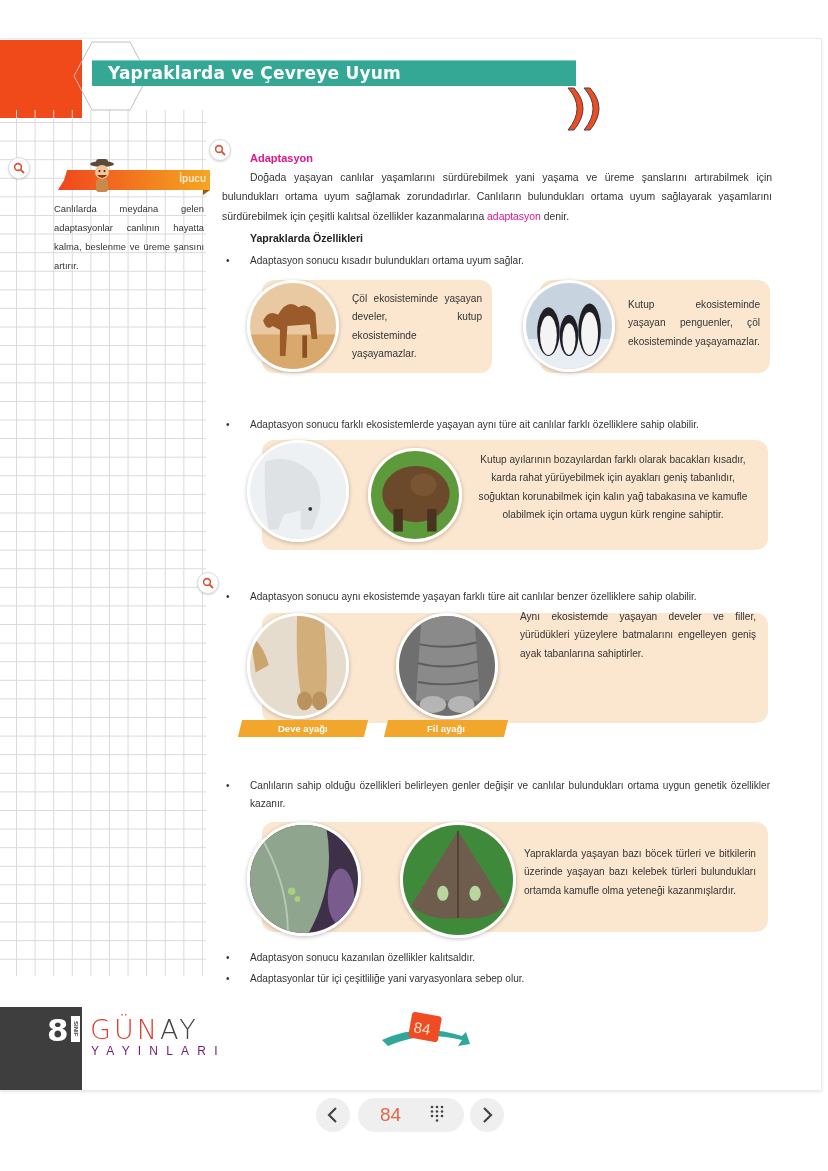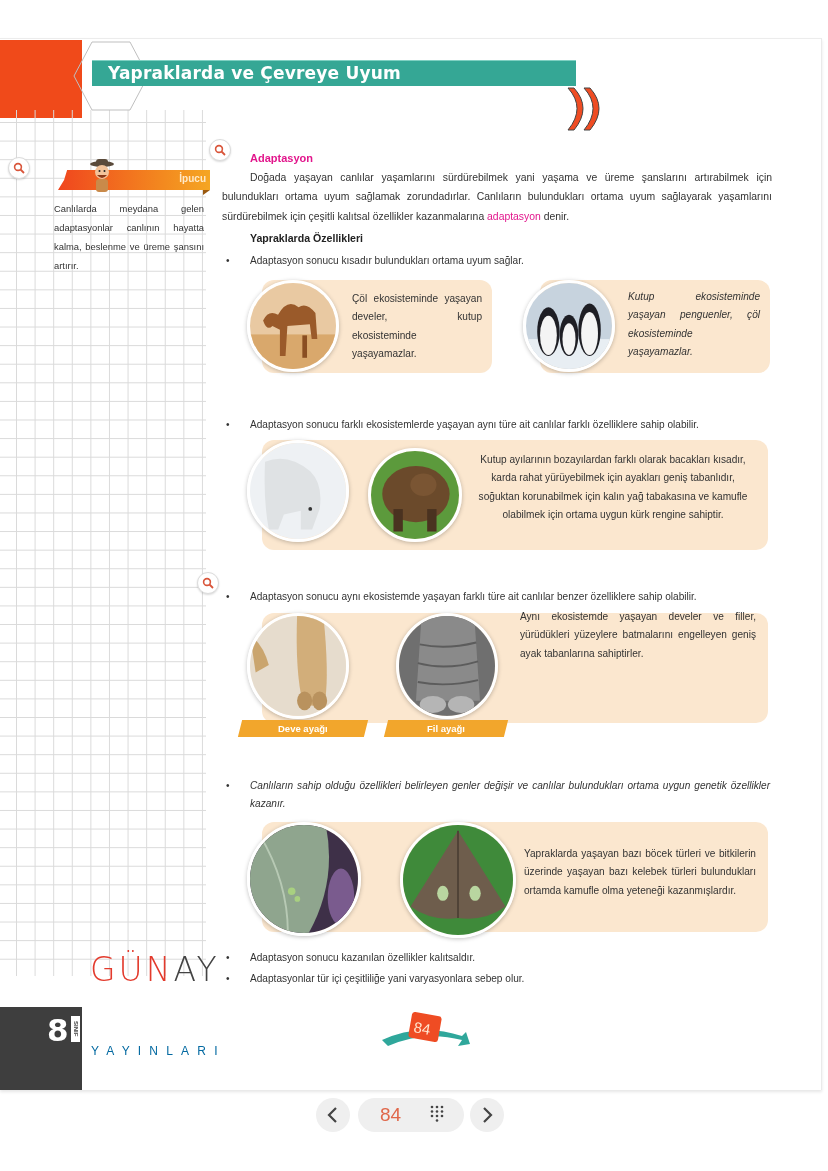--- a/index.html
+++ b/index.html
@@ -61,21 +61,21 @@
     position: absolute; left: 222px; top: 168px; width: 550px;
     font-size: 10.4px; line-height: 19.3px; text-align: justify; color: #333;
   }
   .para .indent { display: inline-block; width: 28px; }
   .hl { color: #e2168c; }
   .subhead { position: absolute; left: 250px; top: 232px; font-weight: bold; font-size: 10.6px; color: #222; }
 
   .bullet { position: absolute; left: 226px; font-size: 10.1px; line-height: 18px; color: #333; }
   .bullet .dot { position: absolute; left: 0; top: 0; }
   .bullet .txt { position: absolute; left: 24px; top: 0; white-space: nowrap; }
-  .bullet .txt.wrap { white-space: normal; width: 520px; text-align: justify; font-style: italic; }
+  .bullet .txt.wrap { white-space: normal; width: 520px; text-align: justify; }
 
   .card { position: absolute; background: #fbe7cf; border-radius: 12px; }
   .card-text { position: absolute; font-size: 10.1px; line-height: 18.3px; color: #333; text-align: justify; }
 
   .photo {
     position: absolute; border-radius: 50%; overflow: hidden;
     border: 3px solid #ffffff; box-shadow: 0 1px 4px rgba(0,0,0,0.25);
   }
   .photo svg { width: 100%; height: 100%; display: block; }
 
@@ -83,23 +83,23 @@
     position: absolute; height: 17px; background: #f2a62c; color: #ffffff;
     font-weight: bold; font-size: 9.5px; text-align: center; line-height: 17px;
     transform: skewX(-14deg);
   }
   .label-tag span { display: inline-block; transform: skewX(14deg); }
 
   
   .foot-dark { position: absolute; left: 0; top: 1007px; width: 82px; height: 83px; background: #3e3e3e; }
   .foot-grade { position: absolute; left: 47px; top: 1012px; color: #ffffff; font-weight: bold; font-size: 31px; font-family: "DejaVu Sans", sans-serif; letter-spacing: -2px; }
   .foot-grade-sub { position: absolute; left: 71px; top: 1016px; width: 9px; height: 26px; background: #ffffff; color: #3e3e3e; font-size: 6px; font-weight: bold; writing-mode: vertical-rl; text-align: center; line-height: 9px; }
-  .brand { position: absolute; left: 90px; top: 950px; font-size: 33px; color: #e33a2c; letter-spacing: 3px; font-family: "DejaVu Sans", sans-serif; font-weight: 300; }
+  .brand { position: absolute; left: 90px; top: 1014px; font-size: 27px; color: #e33a2c; letter-spacing: 3px; font-family: "DejaVu Sans", sans-serif; font-weight: 300; }
   .brand .rest { color: #444; }
-  .brand-sub { position: absolute; left: 91px; top: 1044px; font-size: 12px; letter-spacing: 8.2px; color: #0369a1; }
+  .brand-sub { position: absolute; left: 91px; top: 1044px; font-size: 12px; letter-spacing: 8.2px; color: #701a75; }
   .page-badge { position: absolute; left: 380px; top: 1010px; width: 92px; height: 46px; }
 
   
   .nav-btn {
     position: absolute; top: 1098px; width: 34px; height: 34px; border-radius: 50%;
     background: #efefef; display: flex; align-items: center; justify-content: center; cursor: pointer;
   }
   .nav-btn svg { width: 14px; height: 18px; }
   .nav-pill {
     position: absolute; left: 358px; top: 1098px; width: 106px; height: 34px; border-radius: 17px;
@@ -184,21 +184,21 @@
     <rect width="92" height="92" fill="#c7d3de"></rect>
     <rect y="60" width="92" height="32" fill="#e8eef3"></rect>
     <ellipse cx="24" cy="52" rx="12" ry="26" fill="#1e1e24"></ellipse>
       <ellipse cx="24" cy="56" rx="9" ry="21" fill="#f4f4f4"></ellipse>
     <ellipse cx="46" cy="56" rx="10" ry="22" fill="#1e1e24"></ellipse>
       <ellipse cx="46" cy="60" rx="7" ry="17" fill="#f4f4f4"></ellipse>
     <ellipse cx="68" cy="50" rx="12" ry="28" fill="#1e1e24"></ellipse>
       <ellipse cx="68" cy="54" rx="9" ry="23" fill="#f4f4f4"></ellipse>
   </svg>
 </div>
-<div class="card-text" style="left:628px; top:288px; width:132px;font-style:italic;">Kutup ekosisteminde yaşayan penguenler, çöl ekosisteminde yaşayamazlar.</div>
+<div class="card-text" style="left:628px; top:296px; width:132px;">Kutup ekosisteminde yaşayan penguenler, çöl ekosisteminde yaşayamazlar.</div>
 
 <div class="bullet" style="top:416px;">
   <span class="dot">•</span>
     <span class="txt">Adaptasyon sonucu farklı ekosistemlerde yaşayan aynı türe ait canlılar farklı özelliklere sahip olabilir.</span>
 </div>
 
 <div class="card" style="left:262px; top:440px; width:506px; height:110px;"></div>
 <div class="photo" style="left:247px; top:440px; width:102px; height:102px;">
   <svg viewBox="0 0 102 102">
     <rect width="102" height="102" fill="#eef1f4"></rect>

